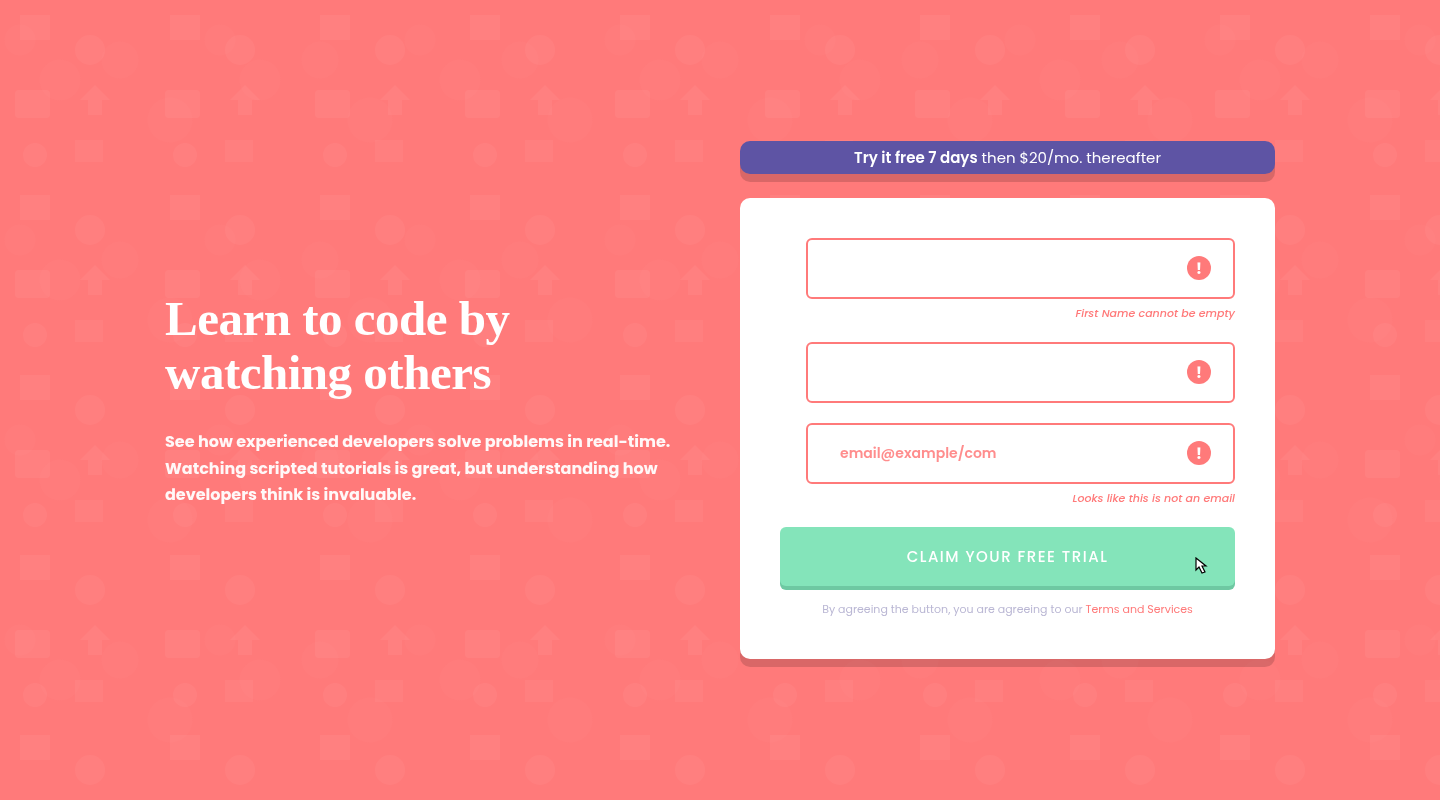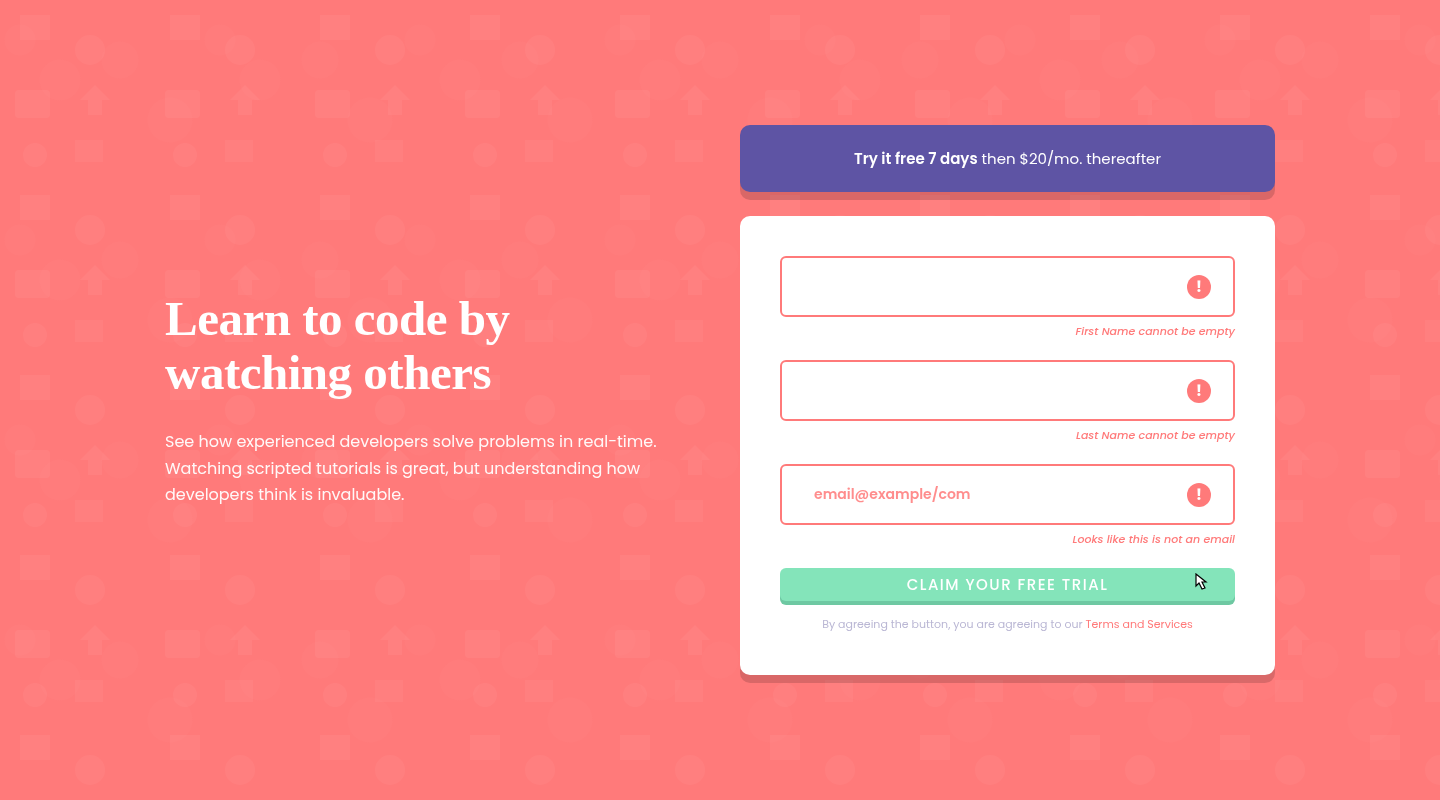--- a/index.html
+++ b/index.html
@@ -66,35 +66,35 @@
       font-size: 49px;
       font-weight: 700;
       line-height: 1.12;
       margin-bottom: 28px;
       letter-spacing: -0.5px;
       font-family: Liberation Serif, serif;
     }
 
     .subheading {
       font-size: 16px;
-      font-weight: 400;
+      font-weight: 700;
       line-height: 1.65;
       opacity: 0.95;
     }
 
     .right-section {
       flex: 1;
       max-width: 540px;
     }
 
     .banner {
       background-color: #5e54a4;
       color: white;
       text-align: center;
-      padding: 22px 40px;
+      padding: 5px 40px;
       border-radius: 10px;
       margin-bottom: 24px;
       box-shadow: 0 8px 0 rgba(0,0,0,0.15);
       font-size: 15px;
     }
 
     .banner-bold {
       font-weight: 600;
     }
 
@@ -104,20 +104,21 @@
 
     .form-card {
       background-color: white;
       border-radius: 10px;
       padding: 40px;
       box-shadow: 0 8px 0 rgba(0,0,0,0.15);
     }
 
     .form-group {
       margin-bottom: 20px;
+      margin-left: 26px;
     }
 
     .input-wrapper {
       position: relative;
     }
 
     .input-field {
       width: 100%;
       padding: 18px 55px 18px 32px;
       border: 2px solid #ff7a7a;
@@ -160,21 +161,21 @@
       text-align: right;
       font-size: 11px;
       font-style: italic;
       color: #ff7a7a;
       margin-top: 6px;
       font-weight: 500;
     }
 
     .submit-button {
       width: 100%;
-      padding: 5px;
+      padding: 18px;
       background-color: #77e2b3;
       color: white;
       border: none;
       border-radius: 6px;
       font-size: 15px;
       font-weight: 500;
       letter-spacing: 1.5px;
       cursor: pointer;
       box-shadow: 0 4px 0 #5fc399;
       font-family: inherit;
@@ -238,21 +239,20 @@
           <span class="error-icon"></span>
         </div>
         <div class="error-message">First Name cannot be empty</div>
       </div>
 
       <div class="form-group">
         <div class="input-wrapper">
           <input type="text" class="input-field" placeholder="" style="">
           <span class="error-icon"></span>
         </div>
-        <div class="error-message">Last Name cannot be empty</div>
       </div>
 
       <div class="form-group">
         <div class="input-wrapper">
           <input type="text" class="input-field" placeholder="email@example/com" style="">
           <span class="error-icon"></span>
         </div>
         <div class="error-message">Looks like this is not an email</div>
       </div>
 

